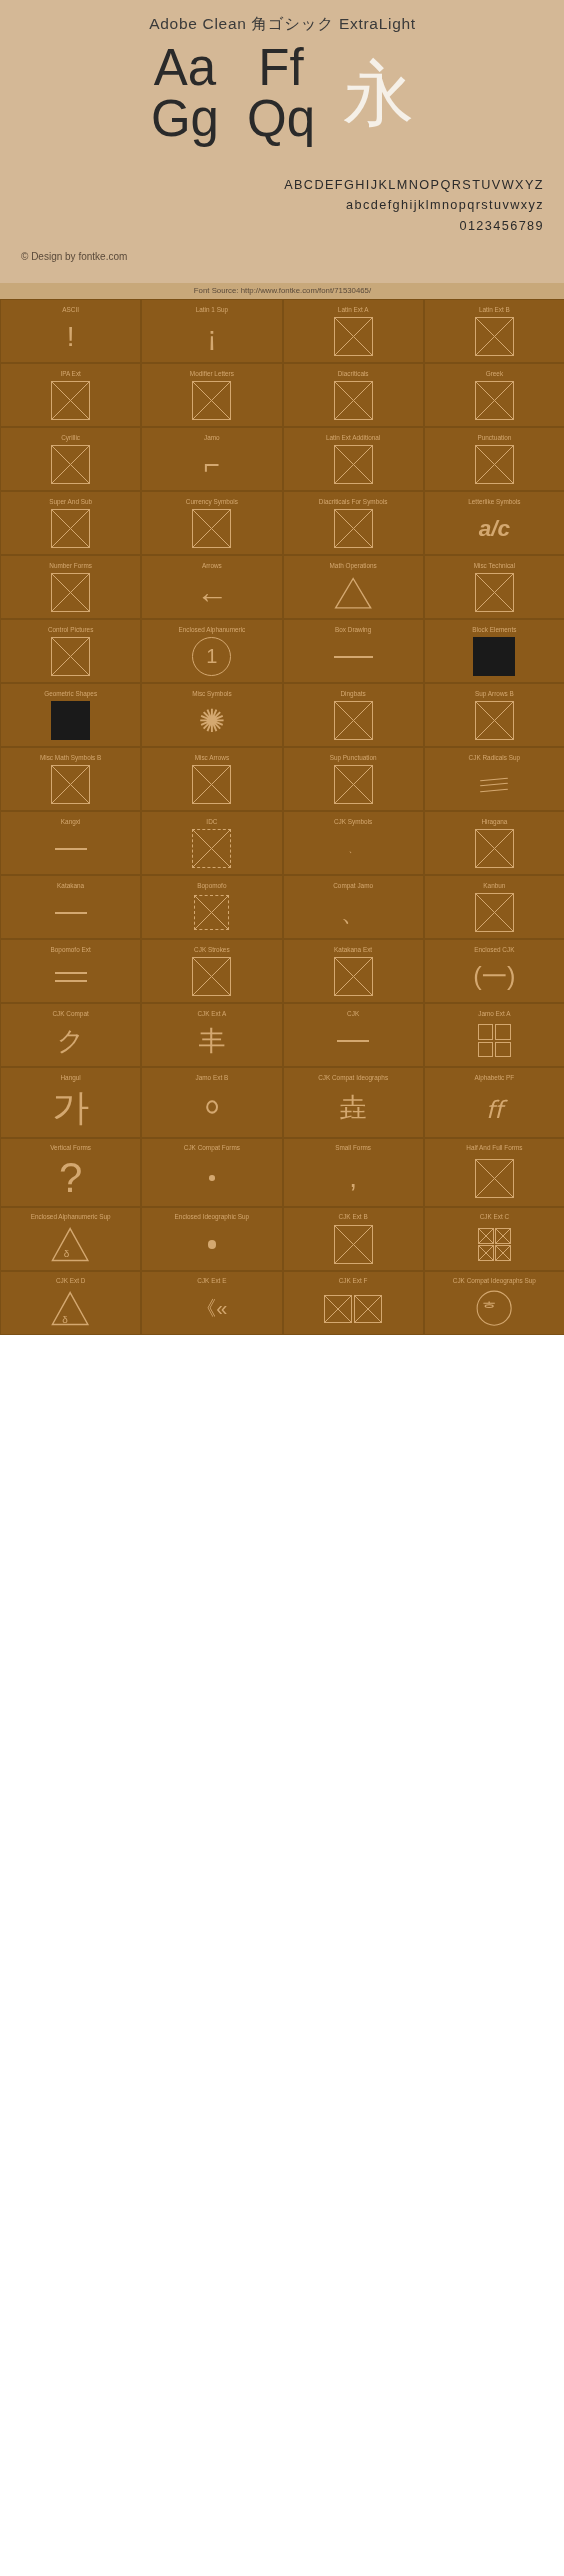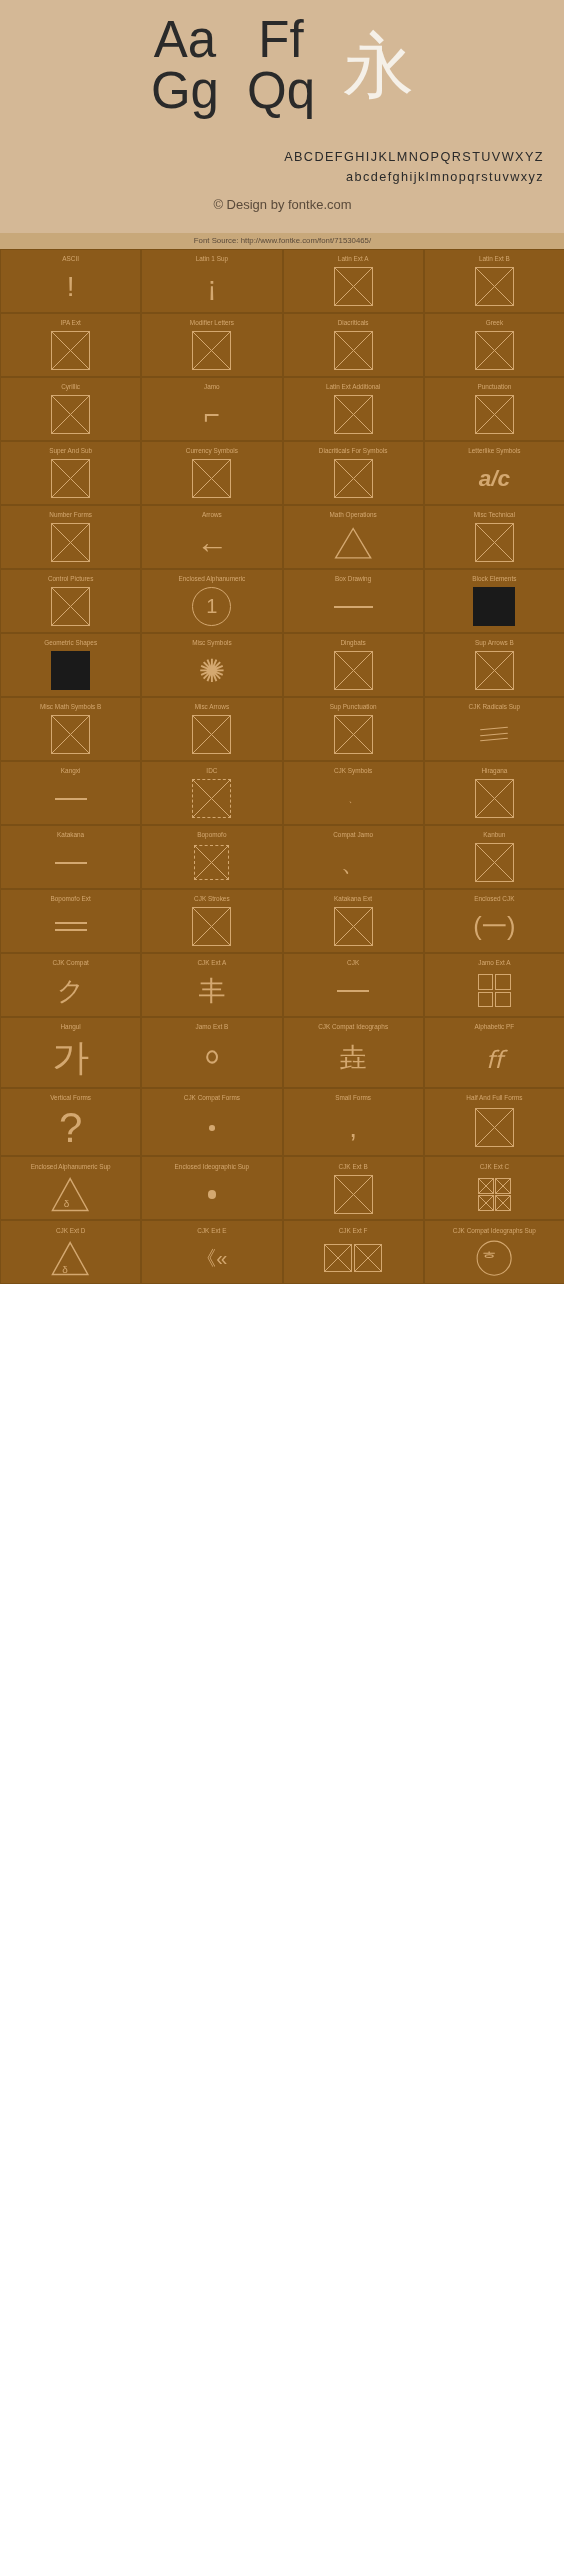--- a/index.html
+++ b/index.html
@@ -50,24 +50,24 @@
     }
     .alphabet-line {
       font-size: 12.7px;
       color: #2a2a2a;
       letter-spacing: 1.4px;
       line-height: 1.6;
       font-weight: 300;
       text-align: right;
     }
     .copyright {
-      font-size: 13px;
+      font-size: 10px;
       color: #5a4a3a;
-      text-align: center;
-      margin-top: 2px;
+      text-align: left;
+      margin-top: 8px;
     }
     .font-source {
       font-size: 7.8px;
       color: #5a4a3a;
       text-align: center;
       background: #c8a87a;
       padding: 3.5px;
     }
 
     
@@ -203,34 +203,36 @@
       width: 100%; height: 100%;
       background:
         linear-gradient(to bottom right, transparent calc(50% - 0.7px), #d4a870 calc(50% - 0.7px), #d4a870 calc(50% + 0.7px), transparent calc(50% + 0.7px)),
         linear-gradient(to bottom left, transparent calc(50% - 0.7px), #d4a870 calc(50% - 0.7px), #d4a870 calc(50% + 0.7px), transparent calc(50% + 0.7px));
     }
   </style>
 </head>
 <body>
 
 <div class="header">
+  <div class="header-title">Adobe Clean 角ゴシック ExtraLight</div>
   <div class="header-glyphs">
     <div class="glyph-pair">
       <span class="glyph-large">Aa</span>
       <span class="glyph-large">Gg</span>
     </div>
     <div class="glyph-pair">
       <span class="glyph-large">Ff</span>
       <span class="glyph-large">Qq</span>
     </div>
     <span class="glyph-cjk">永</span>
   </div>
   <div class="alphabet-section">
     <div class="alphabet-line">ABCDEFGHIJKLMNOPQRSTUVWXYZ</div>
     <div class="alphabet-line">abcdefghijklmnopqrstuvwxyz</div>
+    <div class="alphabet-line">0123456789</div>
   </div>
   <div class="copyright">© Design by fontke.com</div>
 </div>
 
 <div class="font-source">Font Source: http://www.fontke.com/font/71530465/</div>
 
 <div class="grid-container">
   <div class="grid">
 
     <div class="cell">

